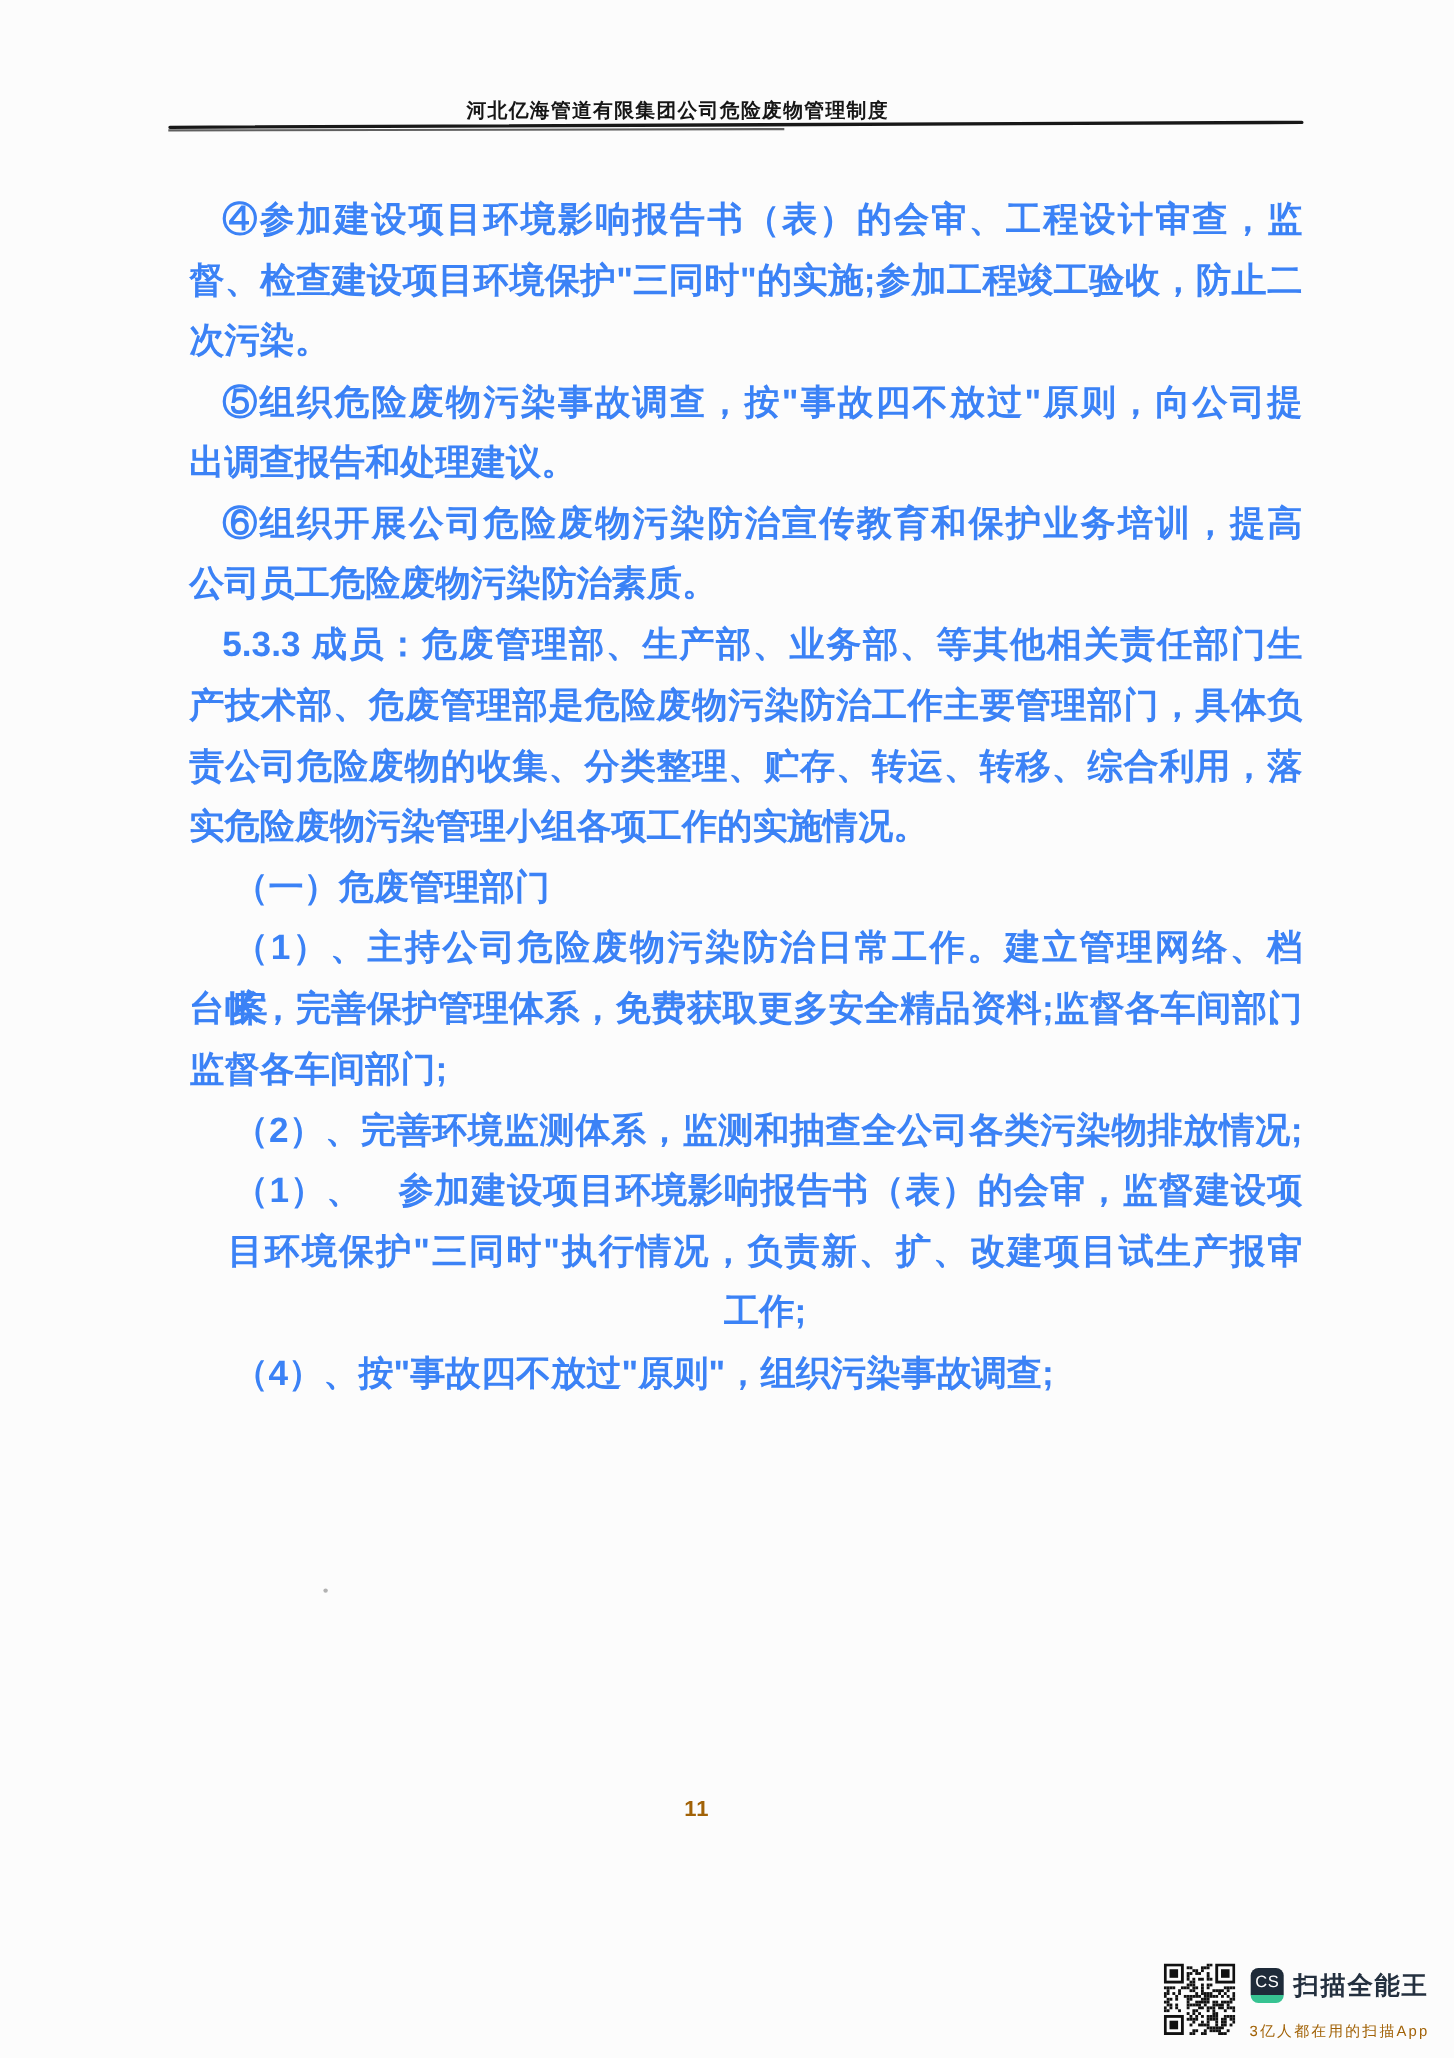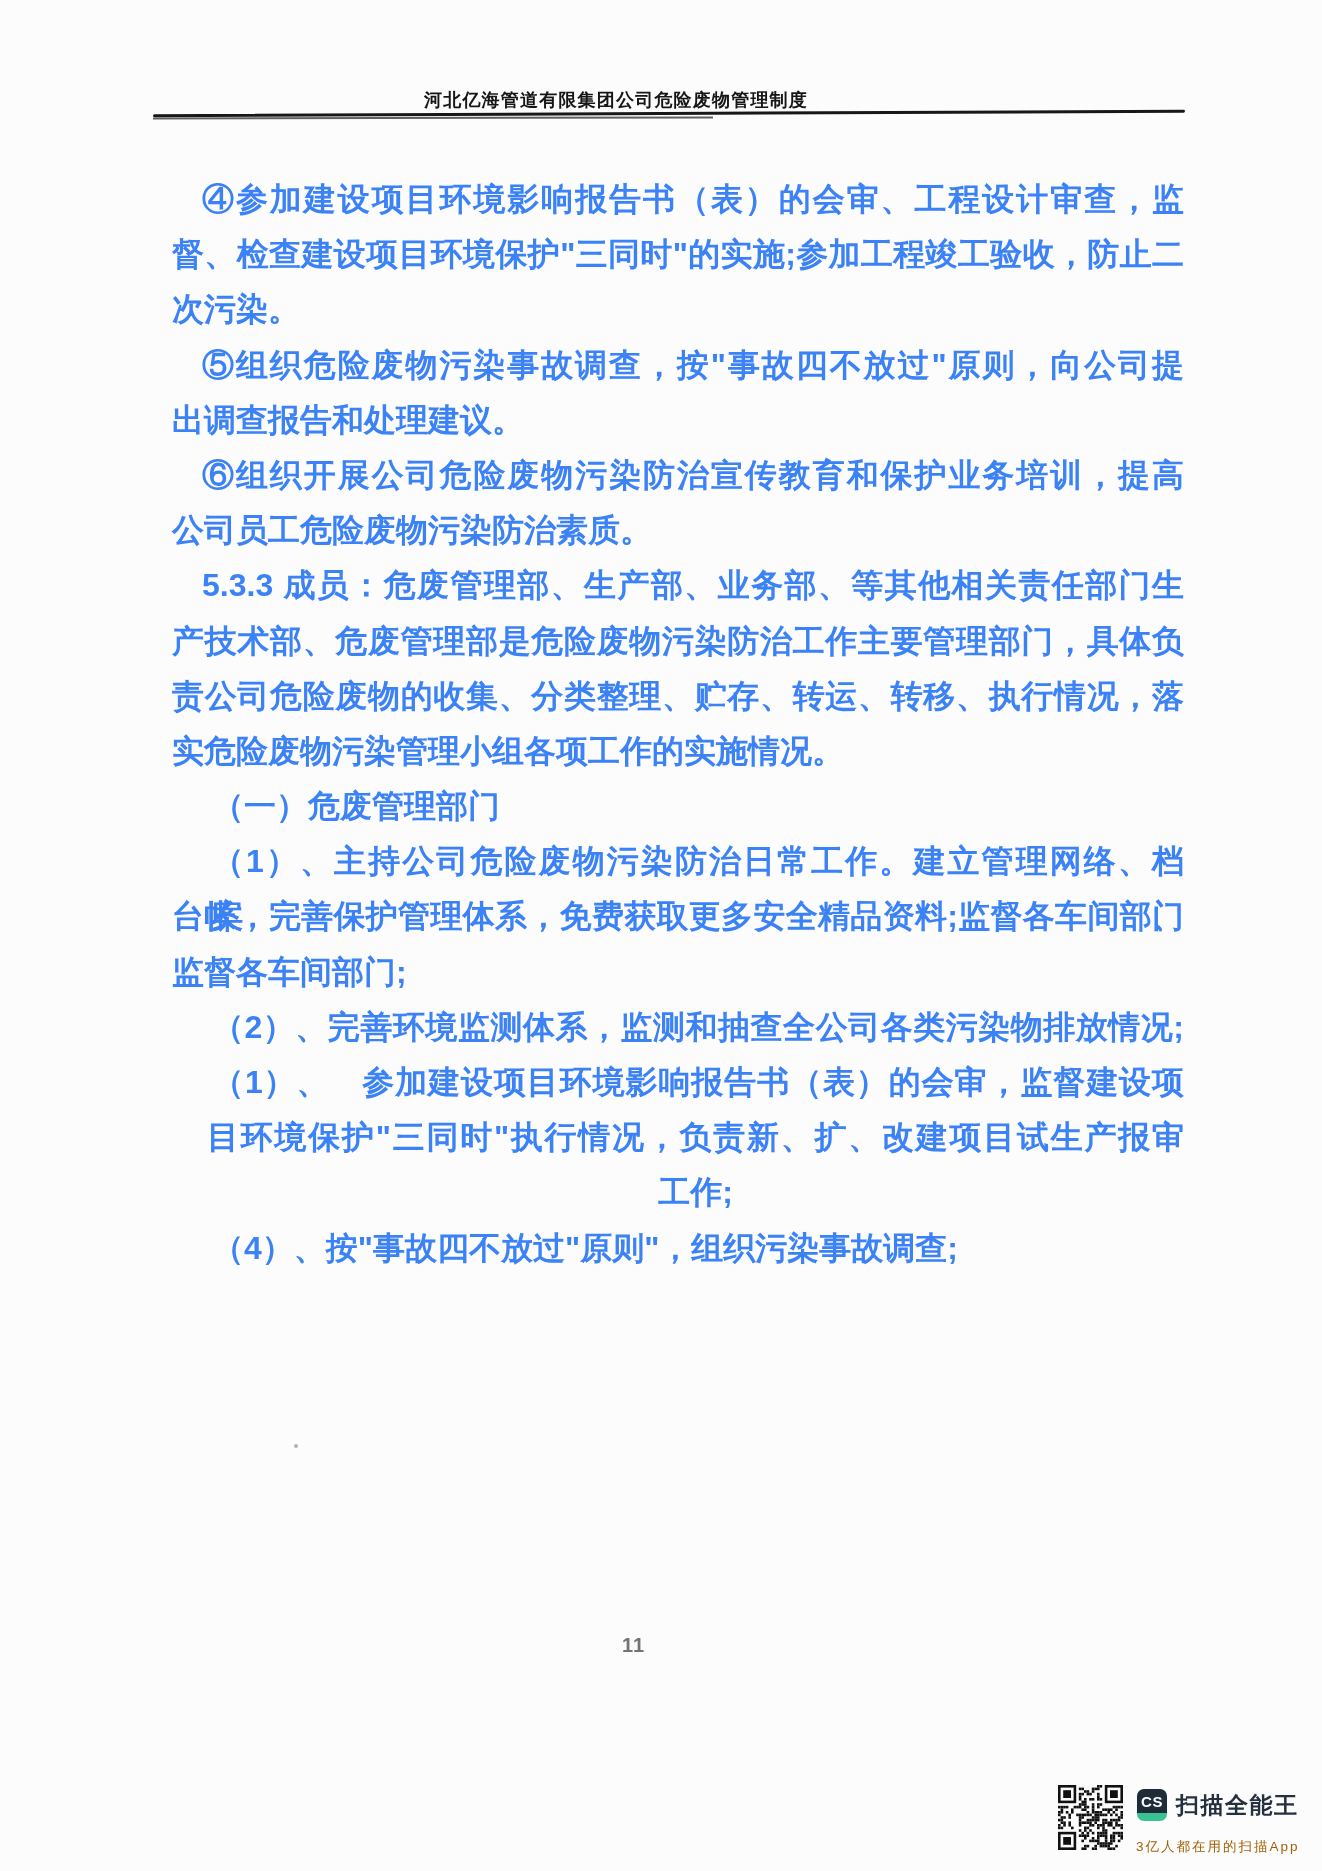--- a/index.html
+++ b/index.html
@@ -33,35 +33,35 @@
   }
   .line{height:55.2px;line-height:55.2px;white-space:nowrap;}
   .line.fill{white-space:normal;text-align:justify;text-align-last:justify;}
   .ind-flush{padding-left:0;}
   .ind-num{padding-left:30px;}
   .ind-paren{padding-left:40px;}
   .ind-hang{padding-left:35px;text-align:center;}
   
   .page-number{
     position:absolute;left:622px;top:1634px;
-    font-size:20px;font-weight:600;color:#737373;letter-spacing:1px;
+    font-size:20px;font-weight:600;color:#a16207;letter-spacing:1px;
   }
   
   .speck{
     position:absolute;left:294px;top:1444px;width:4px;height:4px;
     border-radius:50%;background:#8a8a8a;opacity:.65;
   }
   
   .scan-badge{position:absolute;left:1058px;top:1785px;width:235px;height:66px;}
   .qr{position:absolute;left:0;top:0;width:65px;height:65px;}
   .cs-logo{
     position:absolute;left:79px;top:4px;width:30px;height:32px;
     border-radius:7px;
     background:linear-gradient(180deg,#1e2b39 0%,#1e2b39 76%,#37c392 76%,#37c392 100%);
-    color:#ffffff;font-size:15px;font-weight:700;
+    color:#ffffff;font-size:15px;font-weight:400;
     text-align:center;line-height:25px;letter-spacing:.5px;
   }
   .brand-name{
     position:absolute;left:118px;top:5px;
     font-size:23px;font-weight:700;color:#24303f;
     letter-spacing:1.5px;white-space:nowrap;
   }
   .tagline{
     position:absolute;left:78px;top:53px;
     font-size:13.5px;font-weight:400;color:#a16207;
@@ -81,21 +81,21 @@
   <div class="body-text">
       <div class="line ind-num fill">④参加建设项目环境影响报告书（表）的会审、工程设计审查，监</div>
       <div class="line ind-flush fill">督、检查建设项目环境保护"三同时"的实施;参加工程竣工验收，防止二</div>
       <div class="line ind-flush">次污染。</div>
       <div class="line ind-num fill">⑤组织危险废物污染事故调查，按"事故四不放过"原则，向公司提</div>
       <div class="line ind-flush">出调查报告和处理建议。</div>
       <div class="line ind-num fill">⑥组织开展公司危险废物污染防治宣传教育和保护业务培训，提高</div>
       <div class="line ind-flush">公司员工危险废物污染防治素质。</div>
       <div class="line ind-num fill">5.3.3 成员：危废管理部、生产部、业务部、等其他相关责任部门生</div>
       <div class="line ind-flush fill">产技术部、危废管理部是危险废物污染防治工作主要管理部门，具体负</div>
-      <div class="line ind-flush fill">责公司危险废物的收集、分类整理、贮存、转运、转移、执行情况，落</div>
+      <div class="line ind-flush fill">责公司危险废物的收集、分类整理、贮存、转运、转移、综合利用，落</div>
       <div class="line ind-flush">实危险废物污染管理小组各项工作的实施情况。</div>
       <div class="line ind-paren">（一）危废管理部门</div>
       <div class="line ind-paren fill">（1）、主持公司危险废物污染防治日常工作。建立管理网络、档案、</div>
       <div class="line ind-flush fill">台帐，完善保护管理体系，免费获取更多安全精品资料;监督各车间部门</div>
       <div class="line ind-flush">监督各车间部门;</div>
       <div class="line ind-paren fill">（2）、完善环境监测体系，监测和抽查全公司各类污染物排放情况;</div>
       <div class="line ind-paren fill">（1）、　参加建设项目环境影响报告书（表）的会审，监督建设项</div>
       <div class="line ind-hang fill">目环境保护"三同时"执行情况，负责新、扩、改建项目试生产报审</div>
       <div class="line ind-hang">工作;</div>
       <div class="line ind-paren">（4）、按"事故四不放过"原则"，组织污染事故调查;</div>

